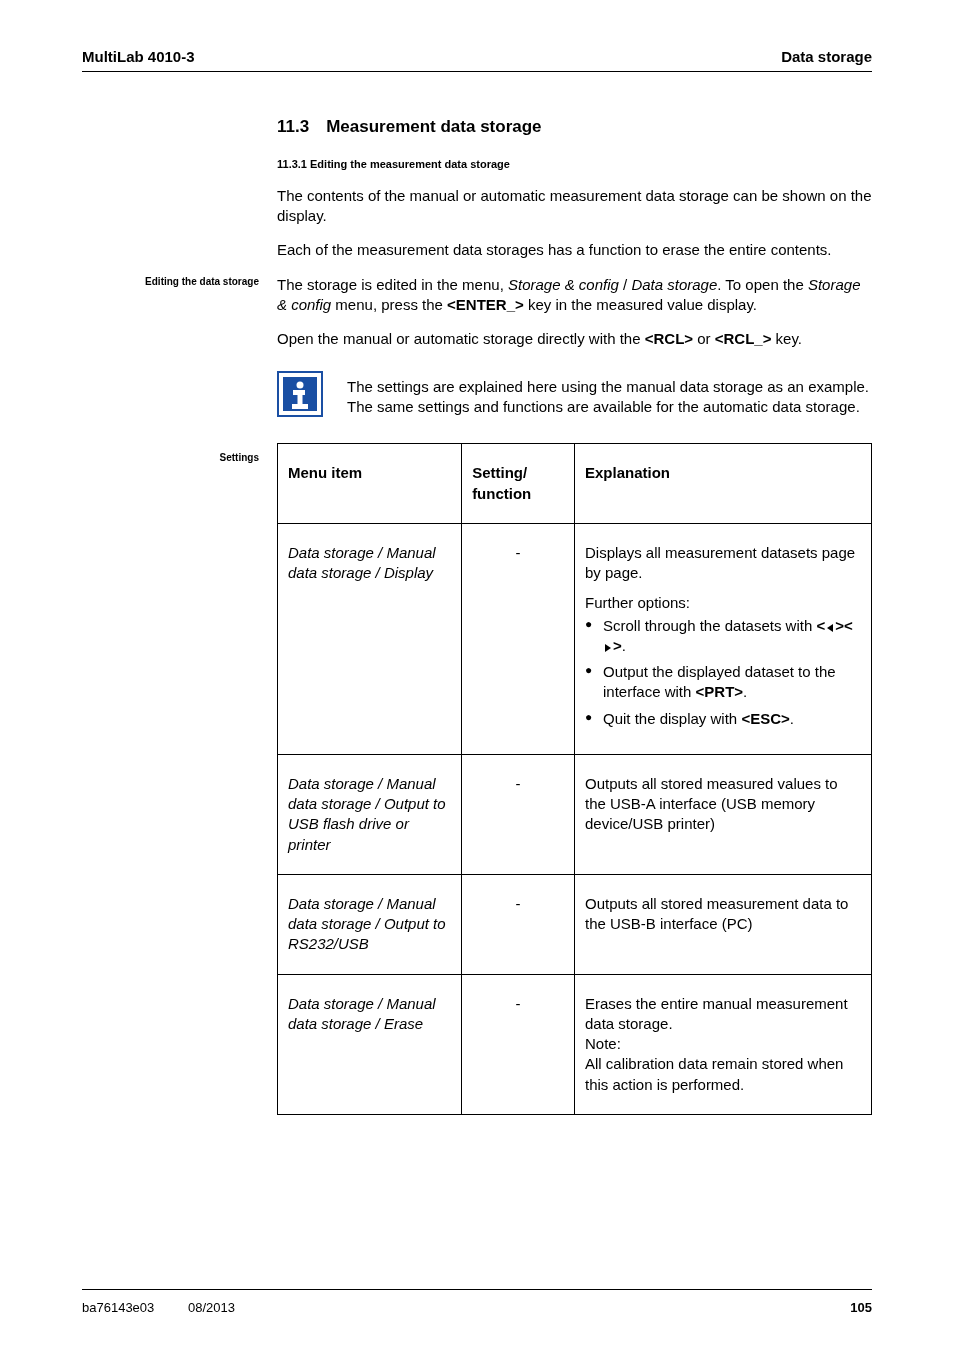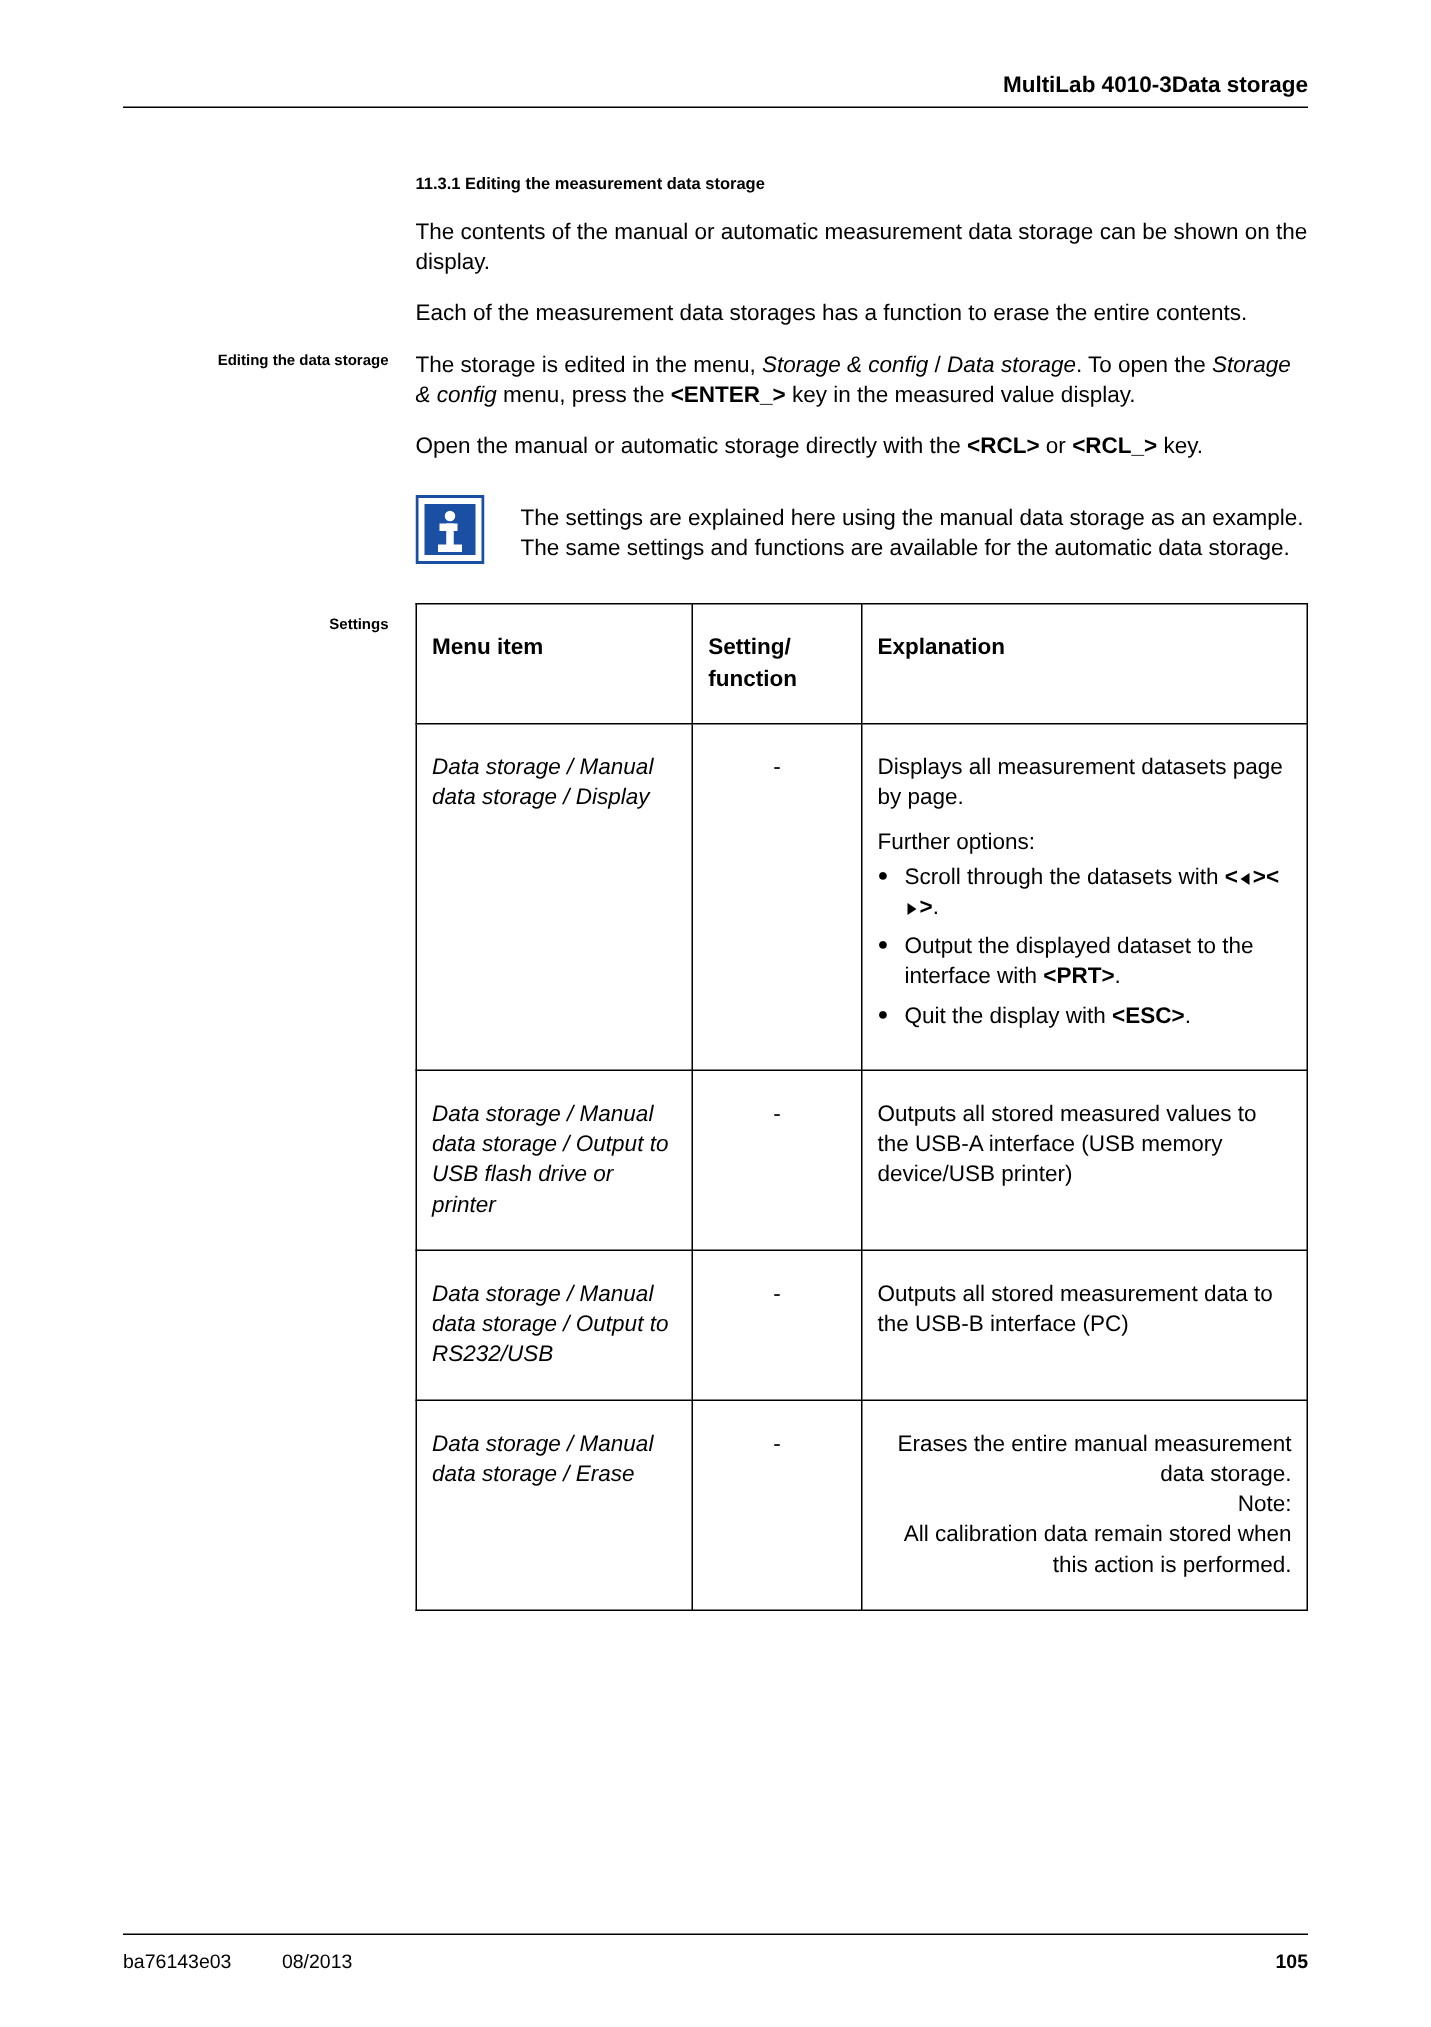--- a/index.html
+++ b/index.html
@@ -1,18 +1,18 @@
 <!DOCTYPE html>
 <html><head>
 <meta charset="utf-8">
 <style>
   * { box-sizing: border-box; margin: 0; padding: 0; }
   html, body { width: 954px; background: #fff; font-family: Arial, Helvetica, sans-serif; color: #000; }
   .page { width: 954px; min-height: 1351px; padding: 48px 82px 0 82px; position: relative; }
-  .header-row { display: flex; justify-content: flex-end; font-weight: bold; font-size: 15px; }
+  .header-row { display: flex; justify-content: space-between; font-weight: bold; font-size: 15px; }
   .hr-top { border: none; border-top: 1.5px solid #000; margin-top: 6px; }
   .content { margin-top: 44px; }
   .two-col { display: flex; }
   .margin-col { width: 195px; flex: 0 0 195px; text-align: right; padding-right: 18px; font-weight: bold; font-size: 10px; line-height: 1.35; }
   .body-col { flex: 1; font-size: 15px; line-height: 1.35; }
   .sec-h1 { font-weight: bold; font-size: 17px; margin-bottom: 18px; }
   .sec-h2 { font-weight: bold; font-size: 11px; margin-bottom: 14px; }
   .para { margin-bottom: 14px; }
   .italic { font-style: italic; }
   .bold { font-weight: bold; }
@@ -45,20 +45,21 @@
     <span>MultiLab 4010-3</span>
     <span>Data storage</span>
   </div>
   <hr class="hr-top">
 
   <div class="content">
 
     <div class="two-col">
       <div class="margin-col"></div>
       <div class="body-col">
+        <div class="sec-h1">11.3 Measurement data storage</div>
         <div class="sec-h2">11.3.1 Editing the measurement data storage</div>
         <div class="para">The contents of the manual or automatic measurement data storage can be shown on the display.</div>
         <div class="para">Each of the measurement data storages has a function to erase the entire contents.</div>
       </div>
     </div>
 
     <div class="two-col">
       <div class="margin-col">Editing the data storage</div>
       <div class="body-col">
         <div class="para">
@@ -127,21 +128,21 @@
               <td class="col3">Outputs all stored measured values to the USB-A interface (USB memory device/USB printer)</td>
             </tr>
             <tr>
               <td class="col1 italic">Data storage / Manual data storage / Output to RS232/USB</td>
               <td class="col2">-</td>
               <td class="col3">Outputs all stored measurement data to the USB-B interface (PC)</td>
             </tr>
             <tr>
               <td class="col1 italic">Data storage / Manual data storage / Erase</td>
               <td class="col2">-</td>
-              <td class="col3" style="white-space:pre-line;text-align:right;">Erases the entire manual measurement data storage.
+              <td class="col3" style="white-space:pre-line;">Erases the entire manual measurement data storage.
 Note:
 All calibration data remain stored when this action is performed.</td>
             </tr>
           </tbody>
         </table>
       </div>
     </div>
 
   </div>
 

